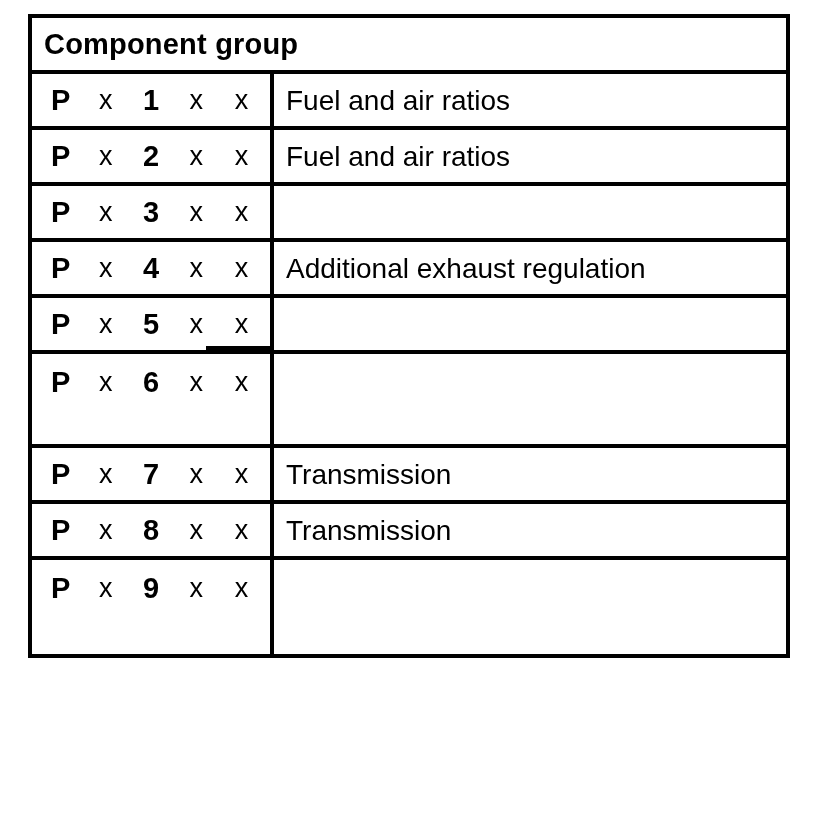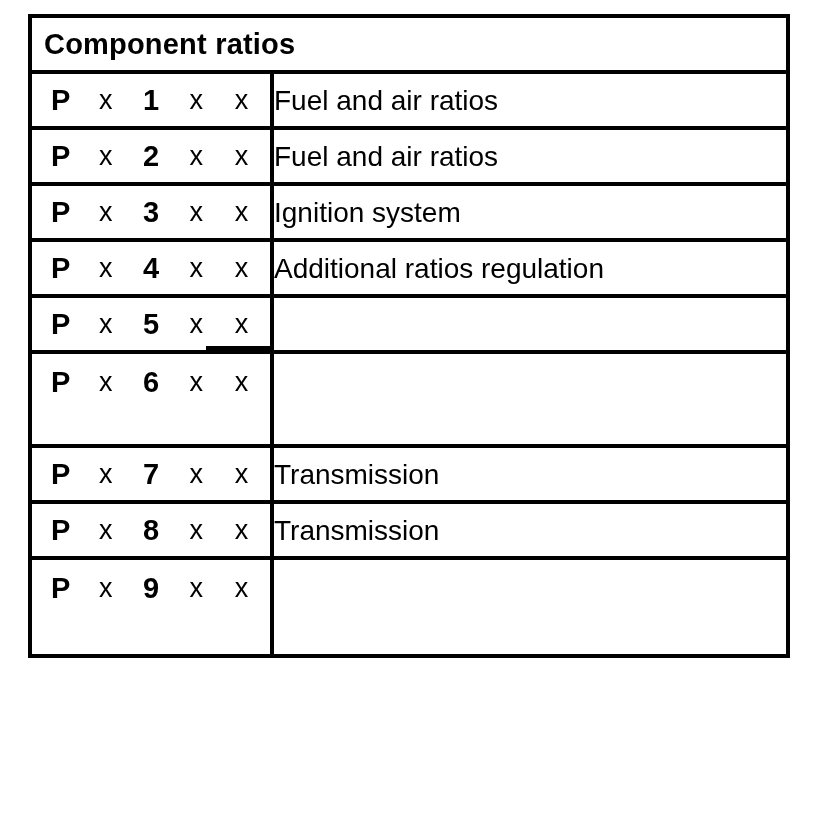--- a/index.html
+++ b/index.html
@@ -60,36 +60,36 @@
     content: "";
     position: absolute;
     right: 0; bottom: 0;
     width: 64px; height: 4px;
     background: #000;
   }
   .desc-cell {
     flex: 1;
     display: flex;
     align-items: center;
-    padding-left: 0;
+    padding-left: 12px;
     padding-right: 8px;
     font-size: 28px;
     line-height: 35px;
     white-space: pre-line;
   }
   .tall .desc-cell { align-items: flex-start; padding-top: 10px; }
 </style>
 </head>
 <body>
 
 <div class="page">
   <div class="tbl">
 
     <div class="hrow">
-      <span>Component ratios</span>
+      <span>Component group</span>
     </div>
 
     <div class="drow">
       <div class="code-cell">
         <span class="ch b">P</span>
         <span class="ch">x</span>
         <span class="ch b">1</span>
         <span class="ch">x</span>
         <span class="ch">x</span>
       </div>
@@ -108,32 +108,31 @@
     </div>
 
     <div class="drow">
       <div class="code-cell">
         <span class="ch b">P</span>
         <span class="ch">x</span>
         <span class="ch b">3</span>
         <span class="ch">x</span>
         <span class="ch">x</span>
       </div>
-      <div class="desc-cell">Ignition system</div>
     </div>
 
     <div class="drow">
       <div class="code-cell">
         <span class="ch b">P</span>
         <span class="ch">x</span>
         <span class="ch b">4</span>
         <span class="ch">x</span>
         <span class="ch">x</span>
       </div>
-      <div class="desc-cell">Additional ratios regulation</div>
+      <div class="desc-cell">Additional exhaust regulation</div>
     </div>
 
     <div class="drow">
       <div class="code-cell u-last">
         <span class="ch b">P</span>
         <span class="ch">x</span>
         <span class="ch b">5</span>
         <span class="ch">x</span>
         <span class="ch">x</span>
       </div>

